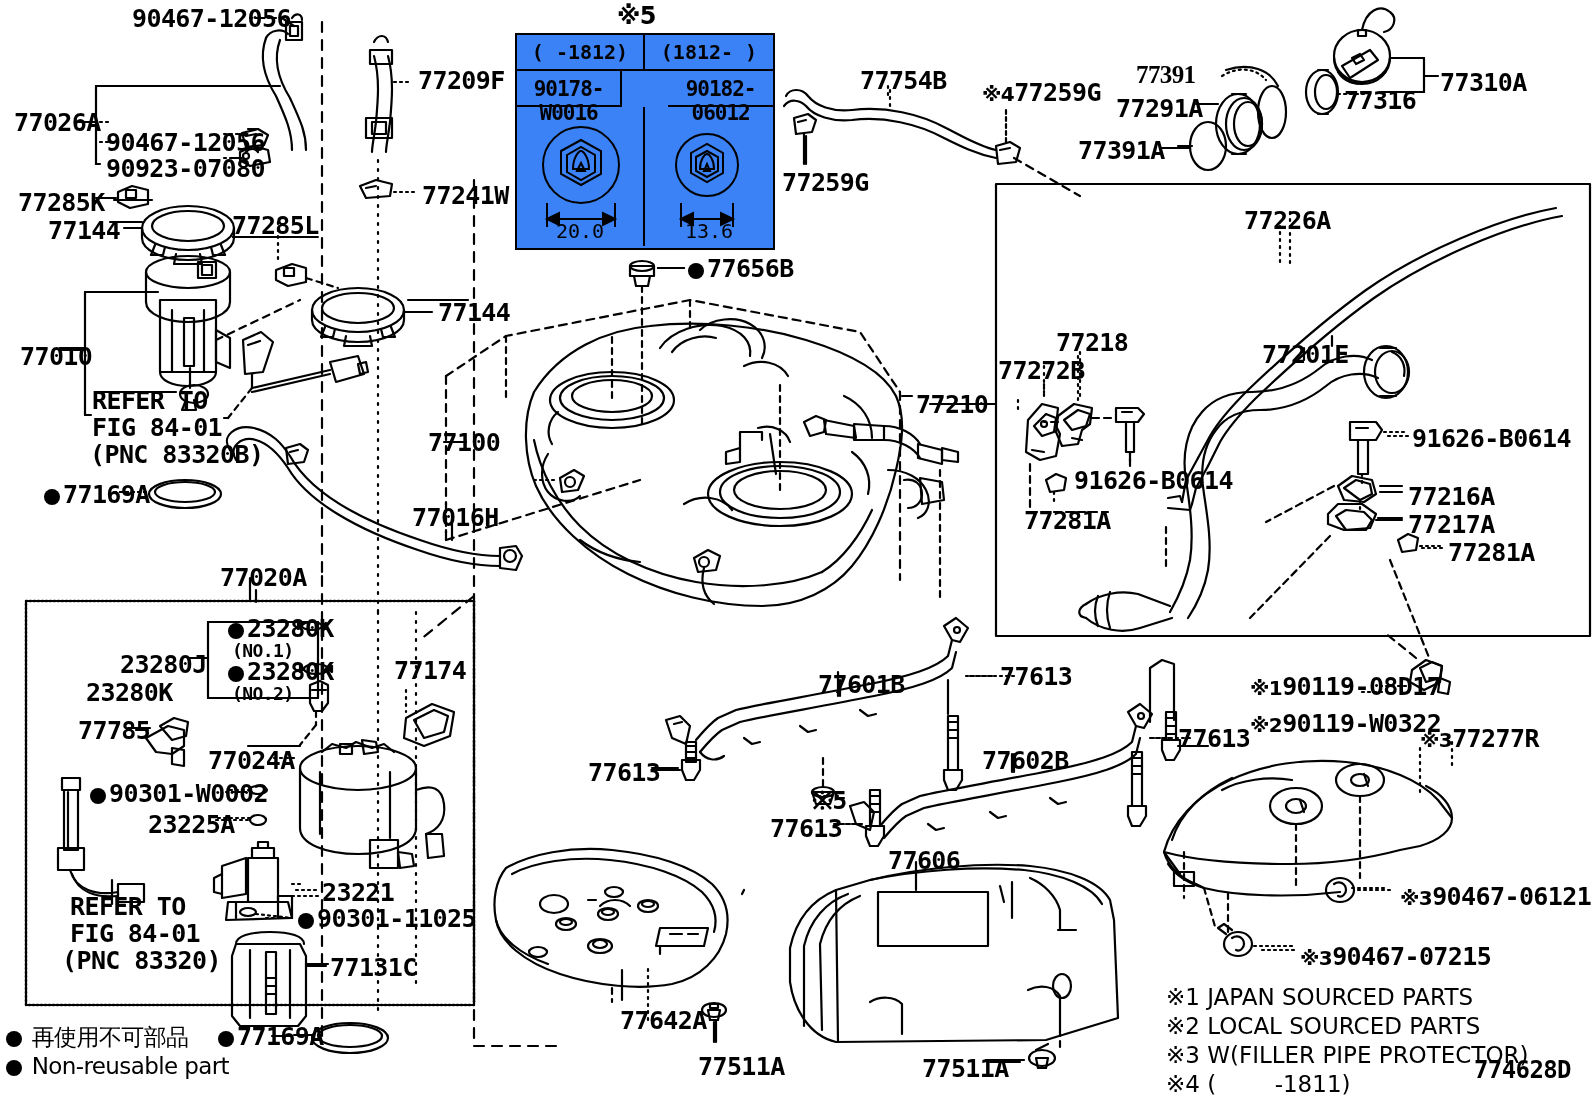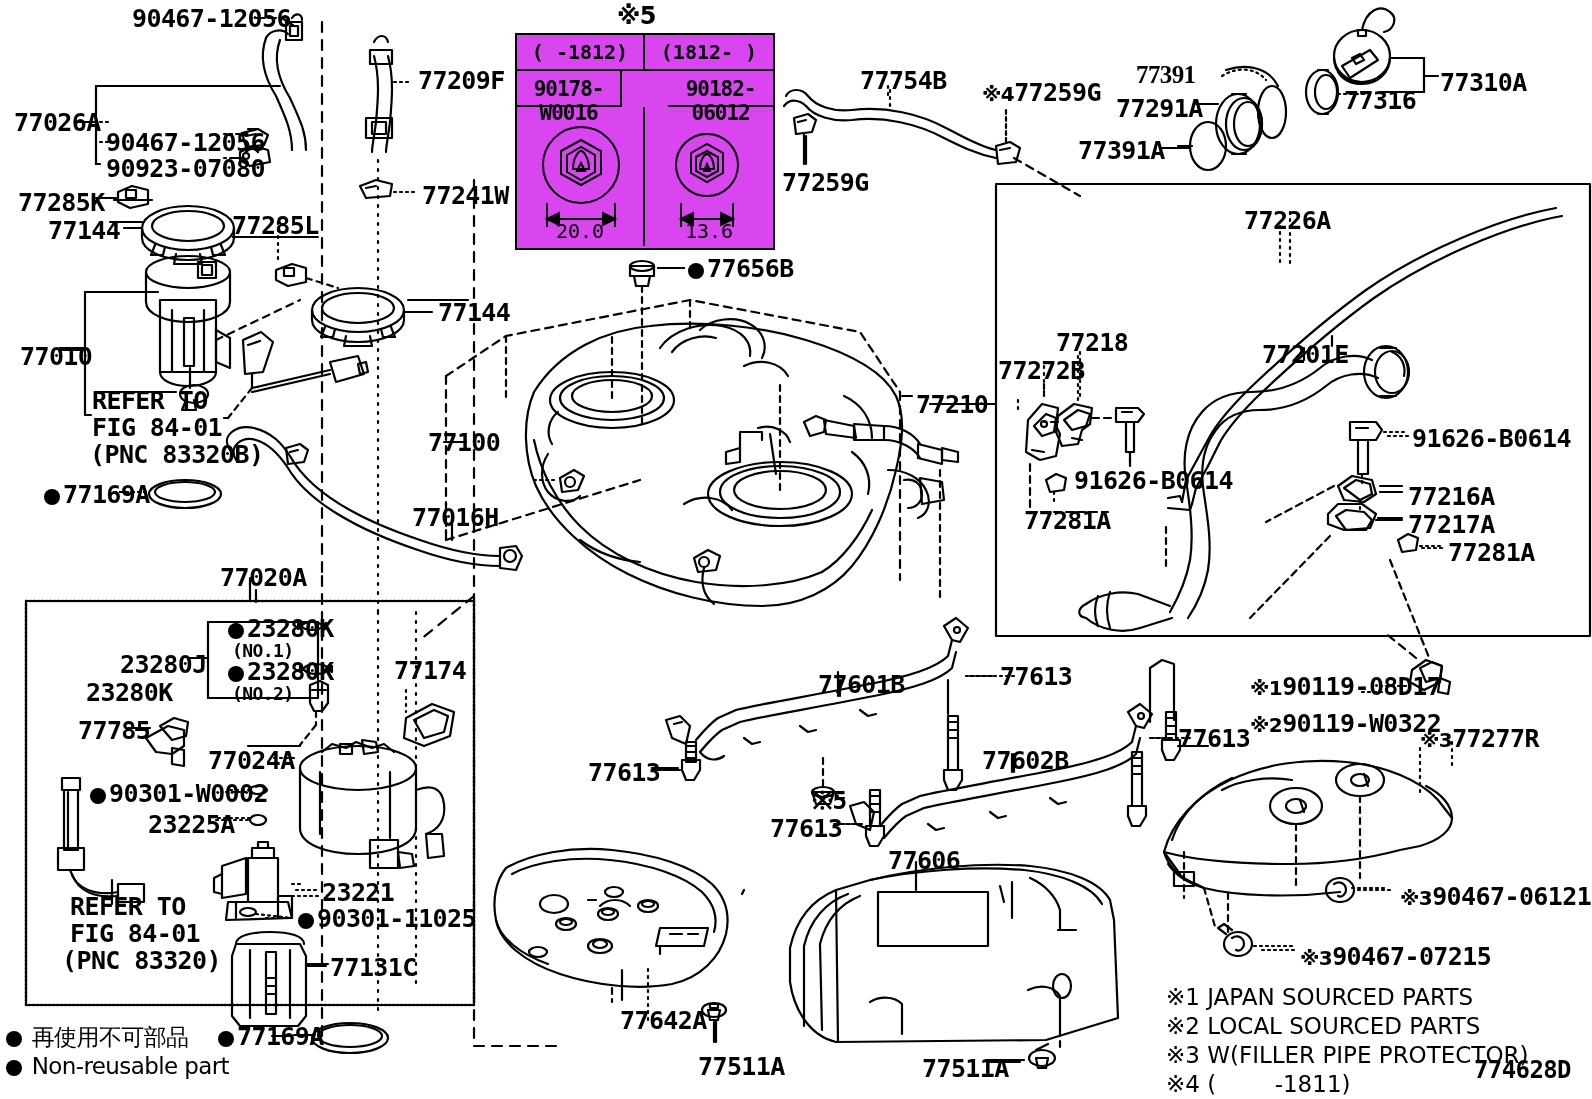--- a/index.html
+++ b/index.html
@@ -7,21 +7,21 @@
        font-family:"DejaVu Sans Mono","Liberation Mono",monospace;color:#000;}
   #stage{position:absolute;left:0;top:0;width:1592px;height:1099px;}
   svg.art{position:absolute;left:0;top:0;width:1592px;height:1099px;overflow:visible;}
   .lbl{position:absolute;white-space:pre;font-size:25px;font-weight:700;
        letter-spacing:-0.6px;line-height:1;color:#000;}
   .lbl.xs{font-size:18px;font-weight:700;}
   .lbl.note{font-family:"DejaVu Sans","Liberation Sans",sans-serif;font-size:23px;font-weight:400;letter-spacing:0px;}
   .lbl.jp{font-family:"DejaVu Sans","Liberation Sans",sans-serif;font-size:23px;font-weight:400;}
   .dot{display:inline-block;width:16px;height:16px;border-radius:50%;background:#000;
        vertical-align:-2px;margin-right:3px;}
-  .tbl{position:absolute;border:2px solid #000;background:#d946ef;}
+  .tbl{position:absolute;border:2px solid #000;background:#3b82f6;}
   .tbl .row{display:flex;}
   .tbl .cell{border-right:2px solid #000;box-sizing:border-box;text-align:center;}
   .tbl .cell:last-child{border-right:none;}
   .tbl .hdr{border-bottom:2px solid #000;font-size:20px;font-weight:700;padding:5px 0;}
   .tbl .pn{border-bottom:2px solid #000;font-size:21px;font-weight:700;padding:6px 0;letter-spacing:-1px;}
   .mark{font-family:"DejaVu Sans","Liberation Sans",sans-serif;}
 </style>
 </head>
 <body>
 

